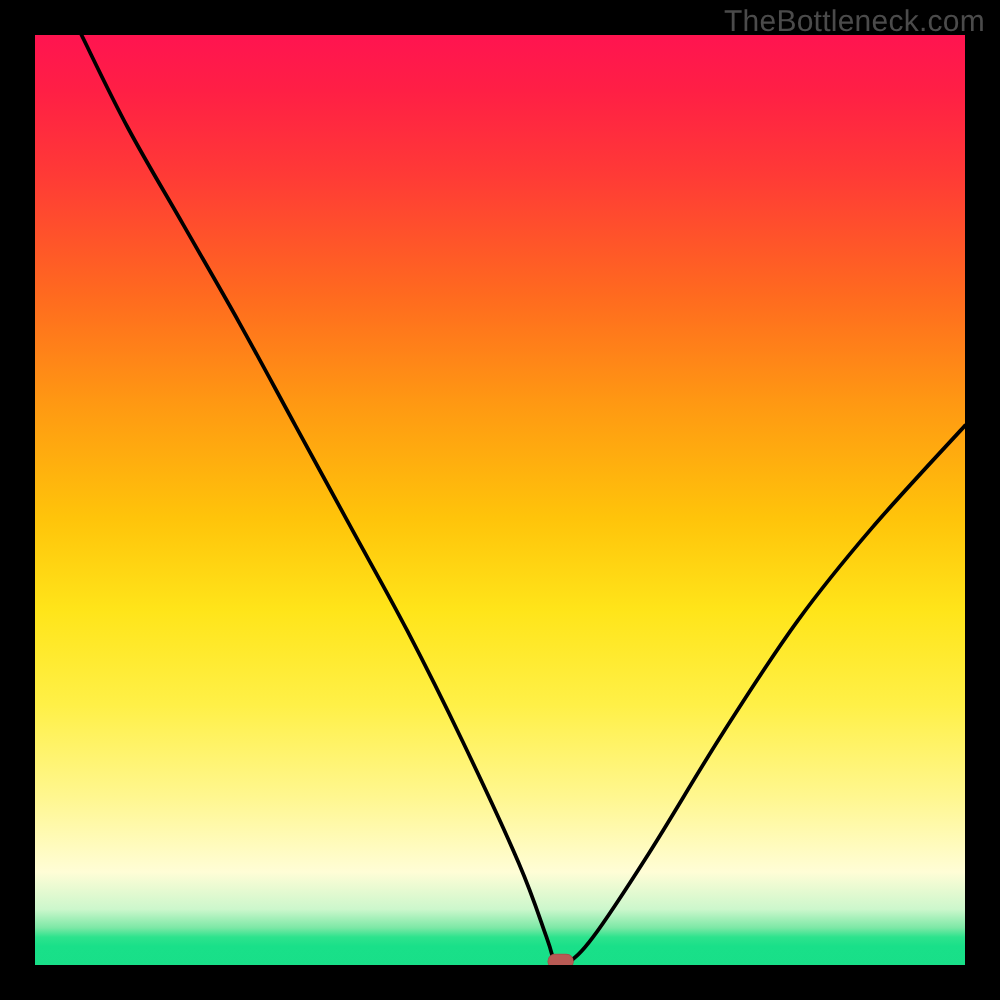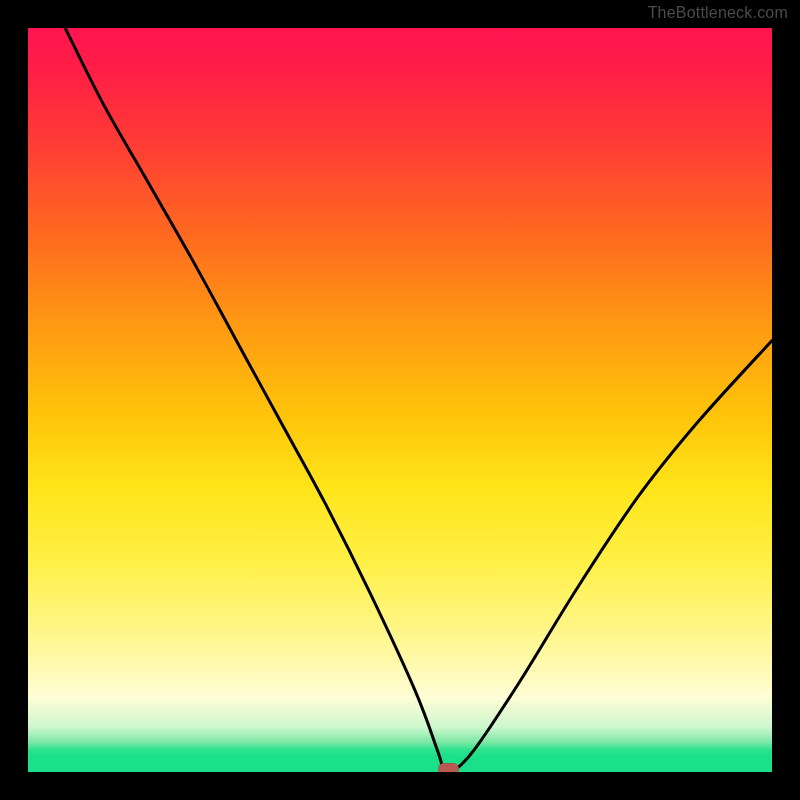--- a/index.html
+++ b/index.html
@@ -17,21 +17,21 @@
     top: 0;
     width: 800px;
     height: 800px;
     background: #000;
   }
   .watermark {
     position: absolute;
     top: 4px;
     right: 12px;
     color: #4b4b4b;
-    font-size: 16px;
+    font-size: 24px;
     font-weight: 400;
     letter-spacing: 0.2px;
     z-index: 10;
   }
   .plot-area {
     position: absolute;
     left: 28px;
     top: 28px;
     width: 744px;
     height: 744px;

